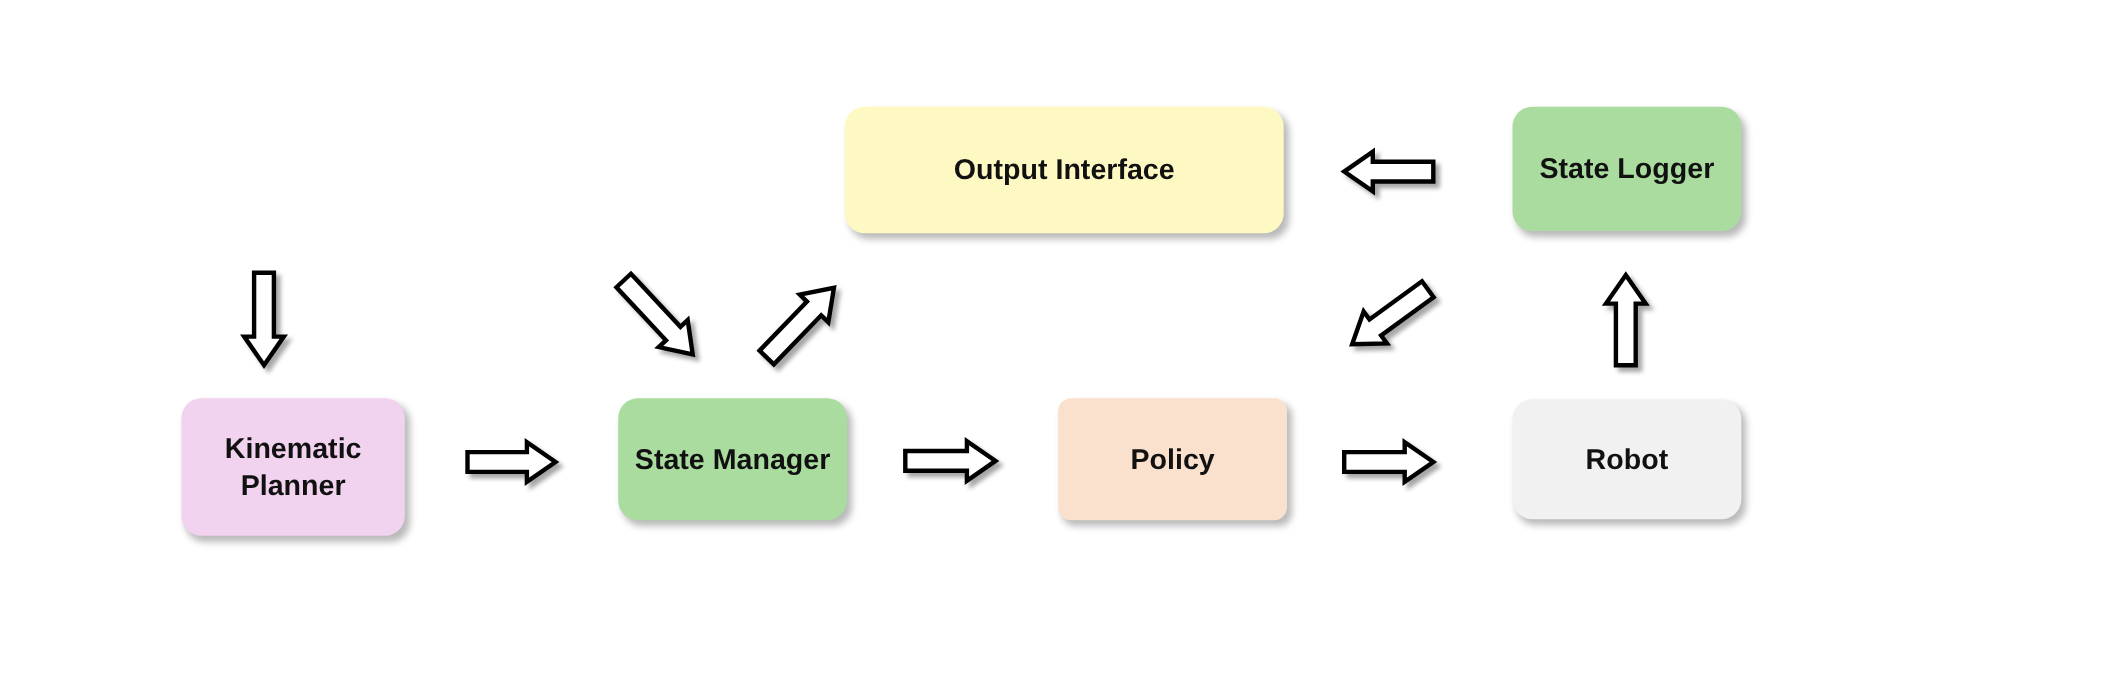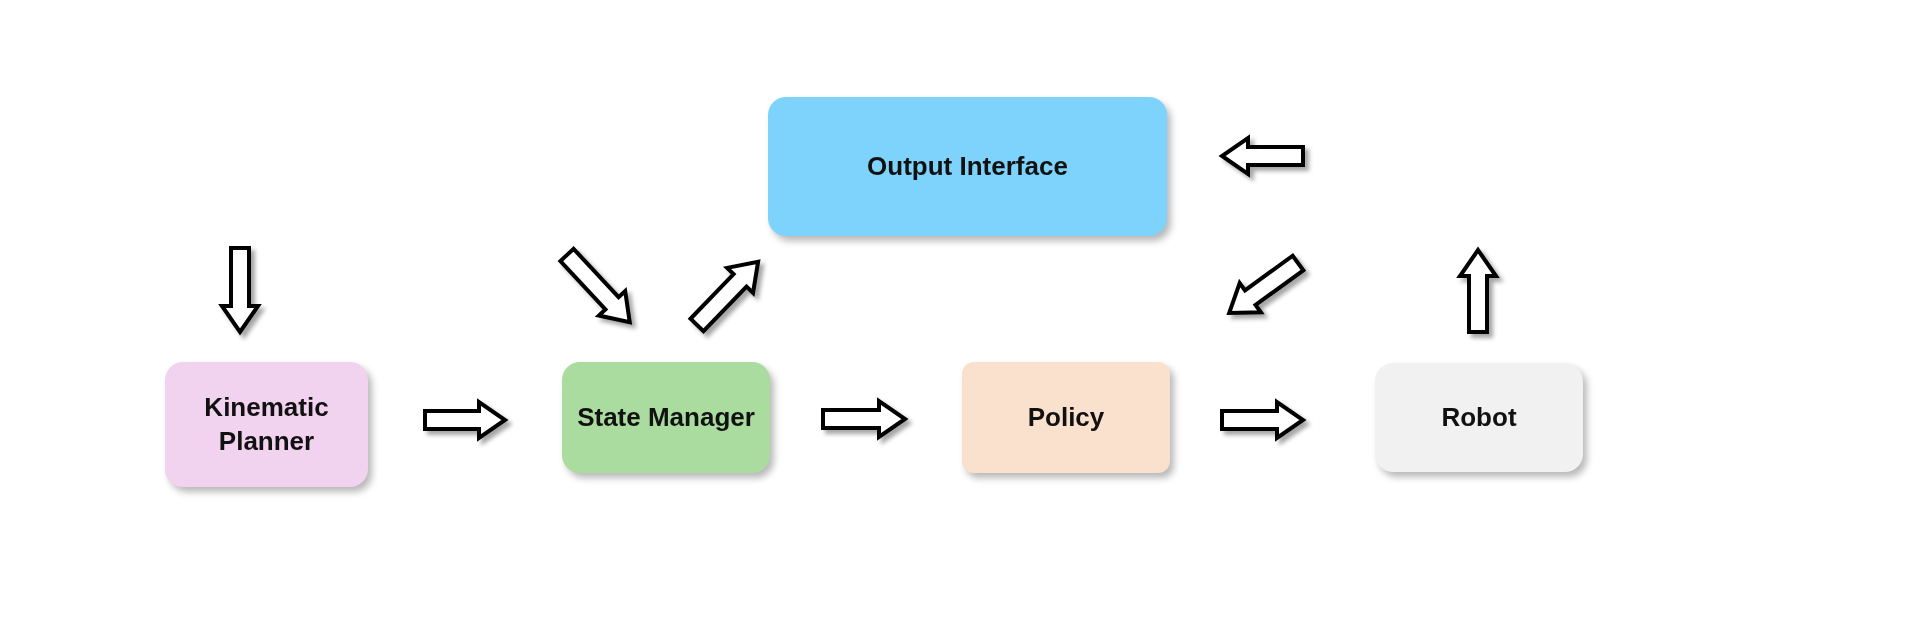--- a/index.html
+++ b/index.html
@@ -37,24 +37,27 @@
   .arrow{
     filter:drop-shadow(4px 4px 2px rgba(0,0,0,0.35));
   }
 </style>
 </head>
 <body>
 
 <div id="canvas">
 
 
-  <div class="node" style="left: 768px; top: 97px; width: 399px; height: 139px; background-color: #7dd3fc;">
+  <div class="node" style="left: 768px; top: 97px; width: 399px; height: 115px; background-color: #fef9c3;">
     <span class="node-label">Output Interface</span>
   </div>
 
+  <div class="node" style="left: 1375px; top: 97px; width: 208px; height: 113px; background-color: rgb(169, 220, 158);">
+    <span class="node-label">State Logger</span>
+  </div>
 
   <div class="node" style="left: 165px; top: 362px; width: 203px; height: 125px; background-color: rgb(241, 210, 239);">
     <span class="node-label">Kinematic Planner</span>
   </div>
 
   <div class="node" style="left: 562px; top: 362px; width: 208px; height: 111px; background-color: rgb(169, 220, 158);">
     <span class="node-label">State Manager</span>
   </div>
 
   <div class="node" style="left: 962px; top: 362px; width: 208px; height: 111px; background-color: rgb(250, 225, 206); border-radius: 12px;">

